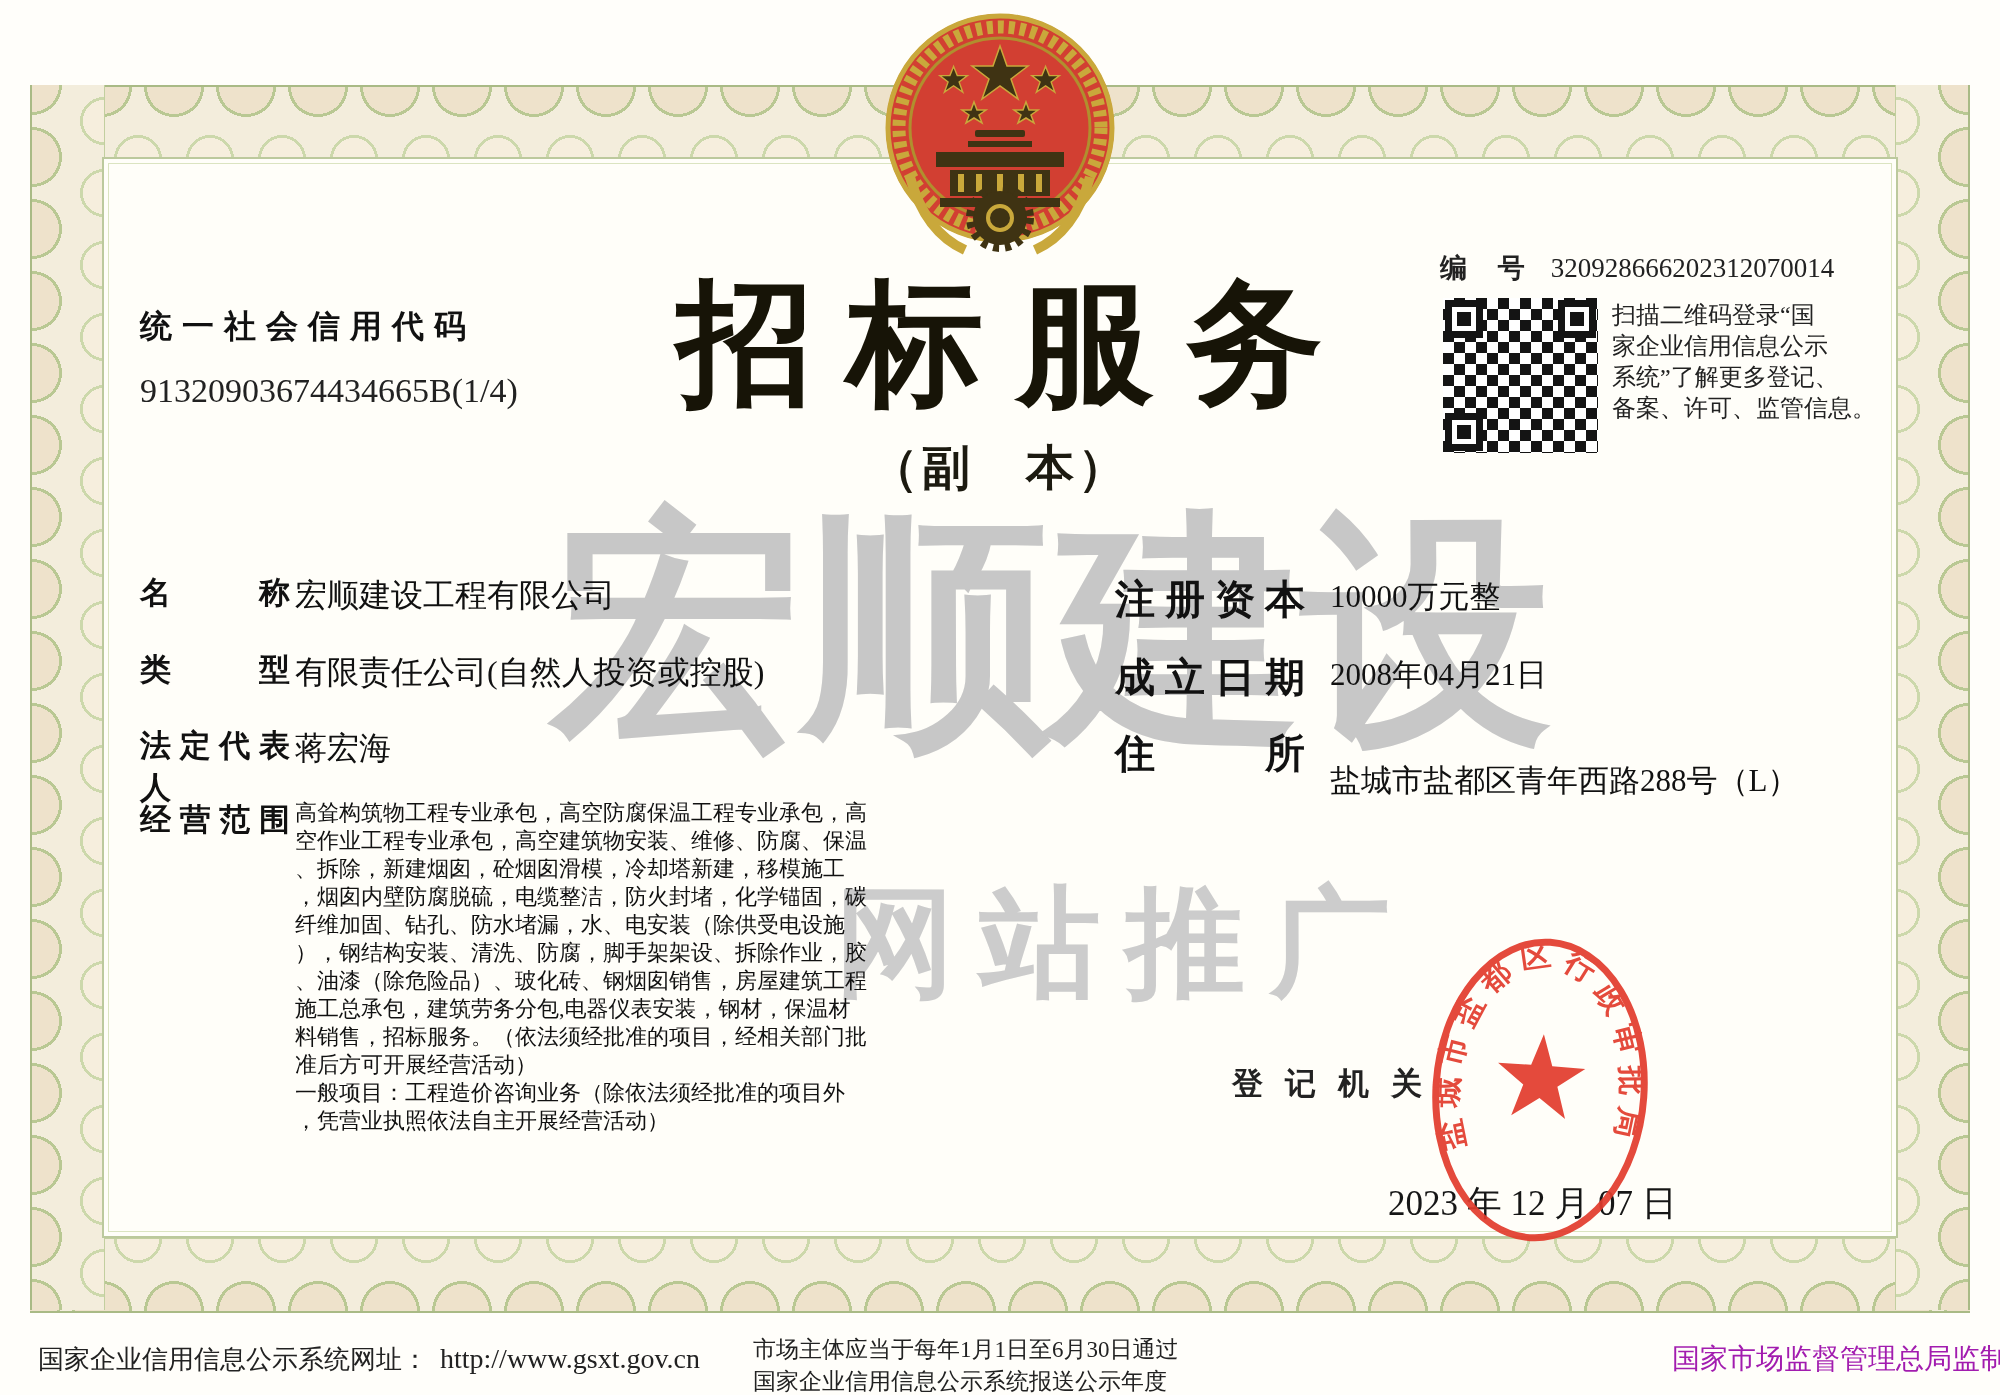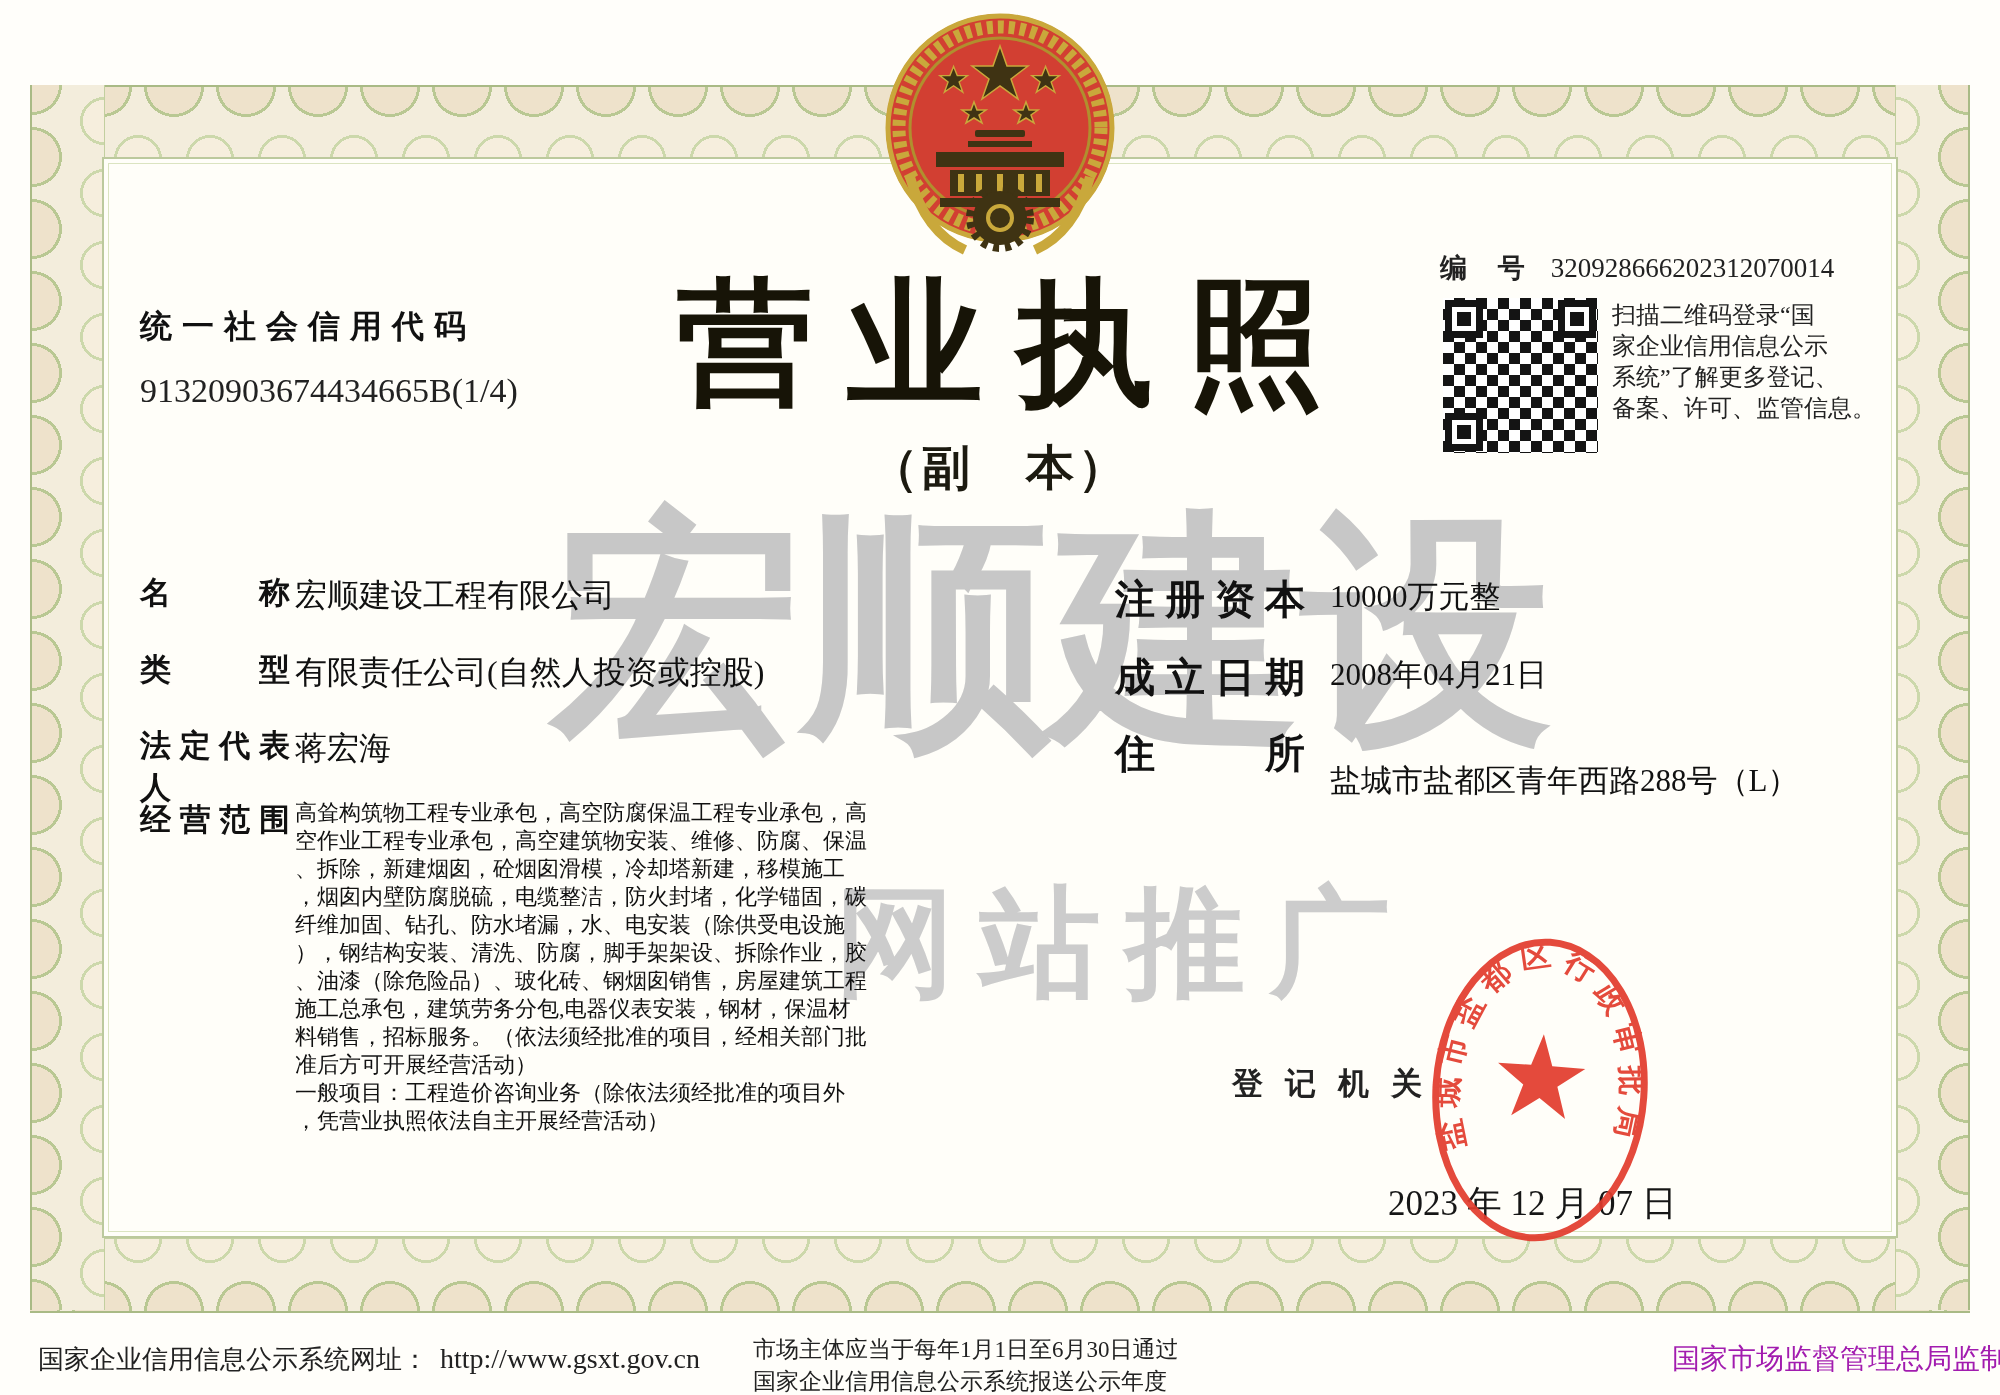--- a/index.html
+++ b/index.html
@@ -139,21 +139,21 @@
       <path d="M30 175 Q45 230 85 248" fill="none" stroke="#c9a83b" stroke-width="10"></path>
       <path d="M210 175 Q195 230 155 248" fill="none" stroke="#c9a83b" stroke-width="10"></path>
     </svg>
   </div>
 
   <div class="credit-label">统一社会信用代码</div>
   <div class="credit-line">
     <span>91320903674434665B</span><span class="credit-page">(1/4)</span>
   </div>
 
-  <div class="cert-title">营业执照</div>
+  <div class="cert-title">招标服务</div>
   <div class="cert-sub">（副　本）</div>
 
   <div class="serial">
     <span class="lab">编 号</span><span>320928666202312070014</span>
   </div>
   <div class="qr">
     <div class="finder f-tl"></div>
     <div class="finder f-tr"></div>
     <div class="finder f-bl"></div>
   </div>

